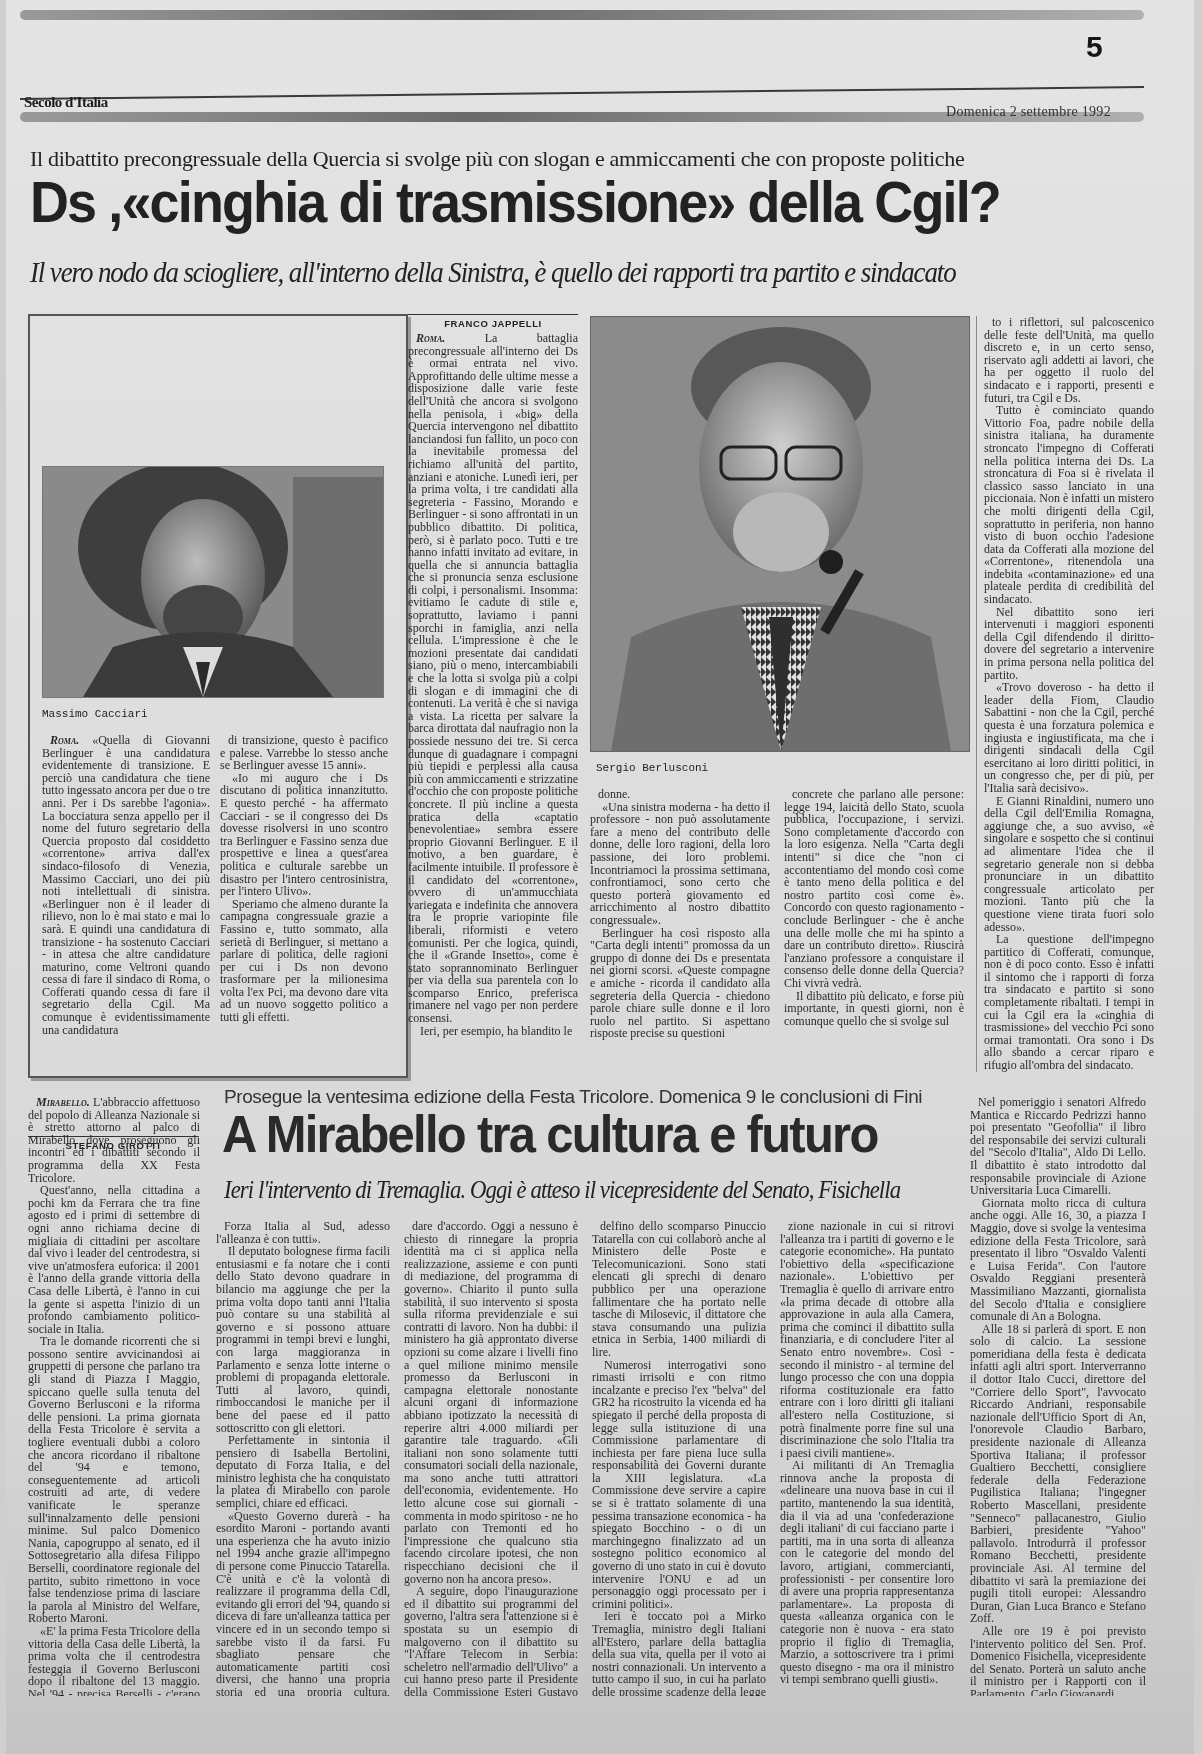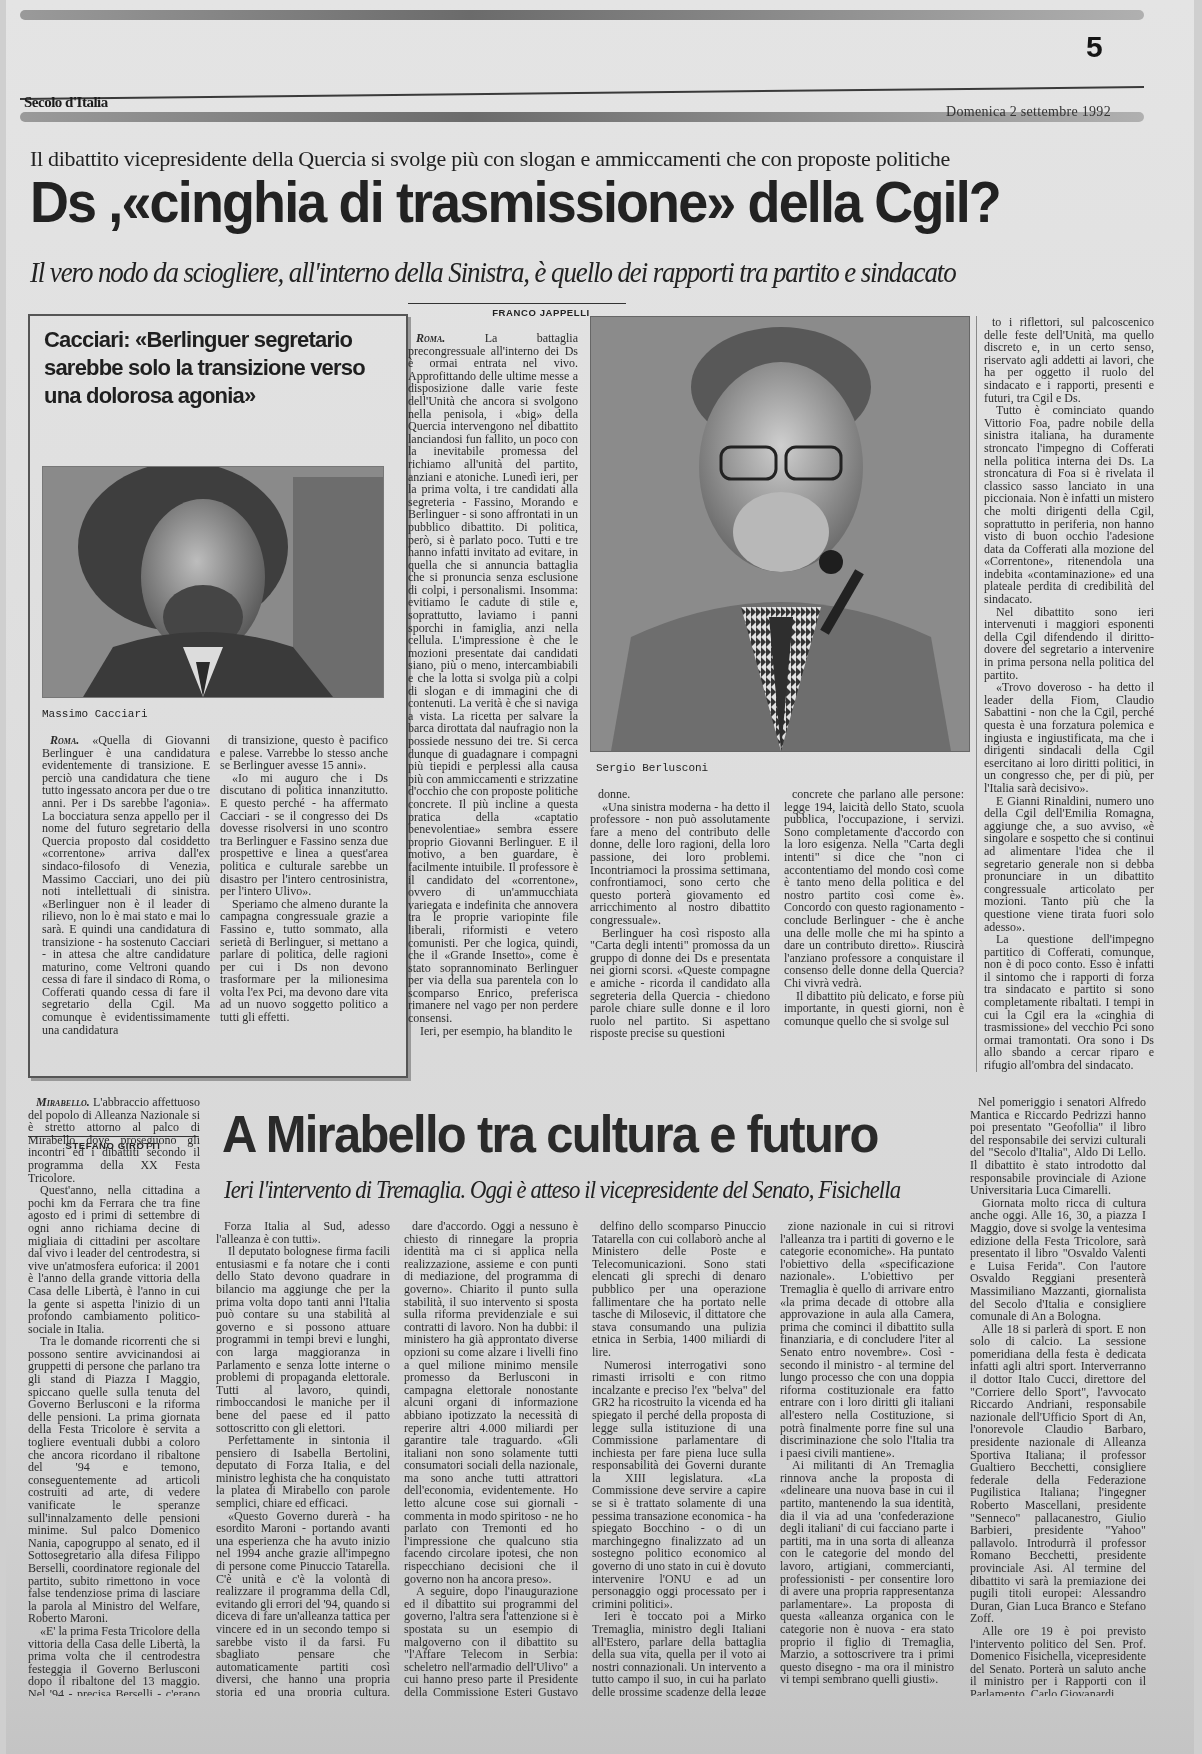--- a/index.html
+++ b/index.html
@@ -36,26 +36,25 @@
 
 <div class="page">
 
   <div class="band" style="top:10px;"></div>
   <div class="rule" style="top:92px;transform:skewY(-0.6deg);"></div>
   <div class="band" style="top:112px;"></div>
   <div class="page-num">5</div>
   <div class="paper-name">Secolo d'Italia</div>
   <div class="date">Domenica 2 settembre 1992</div>
 
-  <div class="kicker">Il dibattito vicepresidente della Quercia si svolge più con slogan e ammiccamenti che con proposte politiche</div>
+  <div class="kicker">Il dibattito precongressuale della Quercia si svolge più con slogan e ammiccamenti che con proposte politiche</div>
   <div class="headline">Ds ,«cinghia di trasmissione» della Cgil?</div>
   <div class="subhead">Il vero nodo da sciogliere, all'interno della Sinistra, è quello dei rapporti tra partito e sindacato</div>
 
   <div class="box">
-    <div class="box-title">Cacciari: «Berlinguer segretario sarebbe solo la transizione verso una dolorosa agonia»</div>
     <div class="photo" style="left:12px;top:150px;width:340px;height:230px;border:1px solid #777;">
       <svg width="340" height="230">
         <defs>
           <radialGradient id="g1" cx="45%" cy="40%" r="60%">
               <stop offset="0" stop-color="#bdbdbd"></stop>
               <stop offset="1" stop-color="#5a5a5a"></stop>
             </radialGradient>
         </defs>
         <rect width="340" height="230" fill="#8a8a8a"></rect>
         <rect x="250" y="10" width="90" height="220" fill="#6d6d6d"></rect>
@@ -69,21 +68,21 @@
     </div>
     <div class="caption" style="left:12px;top:392px;">Massimo Cacciari</div>
     <div class="col" style="left:12px;top:418px;width:168px;height:330px;">
       <p><span class="dl">Roma.</span> <span>«Quella di Giovanni Berlinguer è una candidatura evidentemente di transizione. E perciò una candidatura che tiene tutto ingessato ancora per due o tre anni. Per i Ds sarebbe l'agonia». La bocciatura senza appello per il nome del futuro segretario della Quercia proposto dal cosiddetto «correntone» arriva dall'ex sindaco-filosofo di Venezia, Massimo Cacciari, uno dei più noti intellettuali di sinistra. «Berlinguer non è il leader di rilievo, non lo è mai stato e mai lo sarà. E quindi una candidatura di transizione - ha sostenuto Cacciari - in attesa che altre candidature maturino, come Veltroni quando cessa di fare il sindaco di Roma, o Cofferati quando cessa di fare il segretario della Cgil. Ma comunque è evidentissimamente una candidatura</span></p>
     </div>
     <div class="col" style="left:190px;top:418px;width:168px;height:330px;">
       <p>di transizione, questo è pacifico e palese. Varrebbe lo stesso anche se Berlinguer avesse 15 anni».<br> «Io mi auguro che i Ds discutano di politica innanzitutto. E questo perché - ha affermato Cacciari - se il congresso dei Ds dovesse risolversi in uno scontro tra Berlinguer e Fassino senza due prospettive e linea a quest'area politica e culturale sarebbe un disastro per l'intero centrosinistra, per l'intero Ulivo».<br> Speriamo che almeno durante la campagna congressuale grazie a Fassino e, tutto sommato, alla serietà di Berlinguer, si mettano a parlare di politica, delle ragioni per cui i Ds non devono trasformare per la milionesima volta l'ex Pci, ma devono dare vita ad un nuovo soggetto politico a tutti gli effetti.</p>
     </div>
   </div>
 
-  <div class="byline" style="left:402px;top:303px;width:170px;padding-left:48px;">FRANCO JAPPELLI</div>
+  <div class="byline" style="left:402px;top:314px;width:170px;">FRANCO JAPPELLI</div>
   <div class="col" style="left:402px;top:332px;width:170px;height:738px;">
     <p><span class="dl">Roma.</span> <span>La battaglia precongressuale all'interno dei Ds è ormai entrata nel vivo. Approfittando delle ultime messe a disposizione dalle varie feste dell'Unità che ancora si svolgono nella penisola, i «big» della Quercia intervengono nel dibattito lanciandosi fun fallito, un poco con la inevitabile promessa del richiamo all'unità del partito, anziani e atoniche. Lunedì ieri, per la prima volta, i tre candidati alla segreteria - Fassino, Morando e Berlinguer - si sono affrontati in un pubblico dibattito. Di politica, però, si è parlato poco. Tutti e tre hanno infatti invitato ad evitare, in quella che si annuncia battaglia che si pronuncia senza esclusione di colpi, i personalismi. Insomma: evitiamo le cadute di stile e, soprattutto, laviamo i panni sporchi in famiglia, anzi nella cellula. L'impressione è che le mozioni presentate dai candidati siano, più o meno, intercambiabili e che la lotta si svolga più a colpi di slogan e di immagini che di contenuti. La verità è che si naviga a vista. La ricetta per salvare la barca dirottata dal naufragio non la possiede nessuno dei tre. Si cerca dunque di guadagnare i compagni più tiepidi e perplessi alla causa più con ammiccamenti e strizzatine d'occhio che con proposte politiche concrete. Il più incline a questa pratica della «captatio benevolentiae» sembra essere proprio Giovanni Berlinguer. E il motivo, a ben guardare, è facilmente intuibile. Il professore è il candidato del «correntone», ovvero di un'ammucchiata variegata e indefinita che annovera tra le proprie variopinte file liberali, riformisti e vetero comunisti. Per che logica, quindi, che il «Grande Insetto», come è stato soprannominato Berlinguer per via della sua parentela con lo scomparso Enrico, preferisca rimanere nel vago per non perdere consensi.<br> Ieri, per esempio, ha blandito le</span></p>
   </div>
 
   <div class="photo" style="left:584px;top:316px;width:378px;height:434px;border:1px solid #666;">
     <svg width="378" height="434">
       <defs>
         <radialGradient id="g2" cx="50%" cy="40%" r="60%">
             <stop offset="0" stop-color="#cfcfcf"></stop>
             <stop offset="1" stop-color="#6a6a6a"></stop>
@@ -114,20 +113,21 @@
   </div>
   <div class="col" style="left:778px;top:788px;width:180px;height:284px;">
     <p>concrete che parlano alle persone: legge 194, laicità dello Stato, scuola pubblica, l'occupazione, i servizi. Sono completamente d'accordo con la loro esigenza. Nella "Carta degli intenti" si dice che "non ci accontentiamo del mondo così come è tanto meno della politica e del nostro partito così come è». Concordo con questo ragionamento - conclude Berlinguer - che è anche una delle molle che mi ha spinto a dare un contributo diretto». Riuscirà l'anziano professore a conquistare il consenso delle donne della Quercia? Chi vivrà vedrà.<br> Il dibattito più delicato, e forse più importante, in questi giorni, non è comunque quello che si svolge sul</p>
   </div>
   <div class="vline" style="left:970px;top:316px;height:756px;"></div>
   <div class="col" style="left:978px;top:316px;width:170px;height:756px;">
     <p>to i riflettori, sul palcoscenico delle feste dell'Unità, ma quello discreto e, in un certo senso, riservato agli addetti ai lavori, che ha per oggetto il ruolo del sindacato e i rapporti, presenti e futuri, tra Cgil e Ds.<br> Tutto è cominciato quando Vittorio Foa, padre nobile della sinistra italiana, ha duramente stroncato l'impegno di Cofferati nella politica interna dei Ds. La stroncatura di Foa si è rivelata il classico sasso lanciato in una piccionaia. Non è infatti un mistero che molti dirigenti della Cgil, soprattutto in periferia, non hanno visto di buon occhio l'adesione data da Cofferati alla mozione del «Correntone», ritenendola una indebita «contaminazione» ed una plateale perdita di credibilità del sindacato.<br> Nel dibattito sono ieri intervenuti i maggiori esponenti della Cgil difendendo il diritto-dovere del segretario a intervenire in prima persona nella politica del partito.<br> «Trovo doveroso - ha detto il leader della Fiom, Claudio Sabattini - non che la Cgil, perché questa è una forzatura polemica e ingiusta e ingiustificata, ma che i dirigenti sindacali della Cgil esercitano ai loro diritti politici, in un congresso che, per di più, per l'Italia sarà decisivo».<br> E Gianni Rinaldini, numero uno della Cgil dell'Emilia Romagna, aggiunge che, a suo avviso, «è singolare e sospetto che si continui ad alimentare l'idea che il segretario generale non si debba pronunciare in un dibattito congressuale articolato per mozioni. Tanto più che la questione viene tirata fuori solo adesso».<br> La questione dell'impegno partitico di Cofferati, comunque, non è di poco conto. Esso è infatti il sintomo che i rapporti di forza tra sindacato e partito si sono completamente ribaltati. I tempi in cui la Cgil era la «cinghia di trasmissione» del vecchio Pci sono ormai tramontati. Ora sono i Ds allo sbando a cercar riparo e rifugio all'ombra del sindacato.</p>
   </div>
 
   <div class="byline" style="left:22px;top:1136px;width:170px;">STEFANO GIROTTI</div>
+  <div class="kicker2">Prosegue la ventesima edizione della Festa Tricolore. Domenica 9 le conclusioni di Fini</div>
   <div class="headline2">A Mirabello tra cultura e futuro</div>
   <div class="subhead2">Ieri l'intervento di Tremaglia. Oggi è atteso il vicepresidente del Senato, Fisichella</div>
 
   <div class="col" style="left:22px;top:1096px;width:172px;height:600px;">
     <p><span class="dl">Mirabello.</span> <span>L'abbraccio affettuoso del popolo di Alleanza Nazionale si è stretto attorno al palco di Mirabello dove proseguono gli incontri ed i dibattiti secondo il programma della XX Festa Tricolore.<br> Quest'anno, nella cittadina a pochi km da Ferrara che tra fine agosto ed i primi di settembre di ogni anno richiama decine di migliaia di cittadini per ascoltare dal vivo i leader del centrodestra, si vive un'atmosfera euforica: il 2001 è l'anno della grande vittoria della Casa delle Libertà, è l'anno in cui la gente si aspetta l'inizio di un profondo cambiamento politico-sociale in Italia.<br> Tra le domande ricorrenti che si possono sentire avvicinandosi ai gruppetti di persone che parlano tra gli stand di Piazza I Maggio, spiccano quelle sulla tenuta del Governo Berlusconi e la riforma delle pensioni. La prima giornata della Festa Tricolore è servita a togliere eventuali dubbi a coloro che ancora ricordano il ribaltone del '94 e temono, conseguentemente ad articoli costruiti ad arte, di vedere vanificate le speranze sull'innalzamento delle pensioni minime. Sul palco Domenico Nania, capogruppo al senato, ed il Sottosegretario alla difesa Filippo Berselli, coordinatore regionale del partito, subito rimettono in voce false tendenziose prima di lasciare la parola al Ministro del Welfare, Roberto Maroni.<br> «E' la prima Festa Tricolore della vittoria della Casa delle Libertà, la prima volta che il centrodestra festeggia il Governo Berlusconi dopo il ribaltone del 13 maggio. Nel '94 - precisa Berselli - c'erano un patto tra Lega e Forza Italia al Nord. Tra noi e</span></p>
   </div>
   <div class="col" style="left:210px;top:1220px;width:174px;height:476px;">
     <p>Forza Italia al Sud, adesso l'alleanza è con tutti».<br> Il deputato bolognese firma facili entusiasmi e fa notare che i conti dello Stato devono quadrare in bilancio ma aggiunge che per la prima volta dopo tanti anni l'Italia può contare su una stabilità al governo e si possono attuare programmi in tempi brevi e lunghi, con larga maggioranza in Parlamento e senza lotte interne o problemi di propaganda elettorale. Tutti al lavoro, quindi, rimboccandosi le maniche per il bene del paese ed il patto sottoscritto con gli elettori.<br> Perfettamente in sintonia il pensiero di Isabella Bertolini, deputato di Forza Italia, e del ministro leghista che ha conquistato la platea di Mirabello con parole semplici, chiare ed efficaci.<br> «Questo Governo durerà - ha esordito Maroni - portando avanti una esperienza che ha avuto inizio nel 1994 anche grazie all'impegno di persone come Pinuccio Tatarella. C'è unità e c'è la volontà di realizzare il programma della Cdl, evitando gli errori del '94, quando si diceva di fare un'alleanza tattica per vincere ed in un secondo tempo si sarebbe visto il da farsi. Fu sbagliato pensare che automaticamente partiti così diversi, che hanno una propria storia ed una propria cultura, avrebbero potuto an-</p>
   </div>
   <div class="col" style="left:398px;top:1220px;width:174px;height:476px;">

